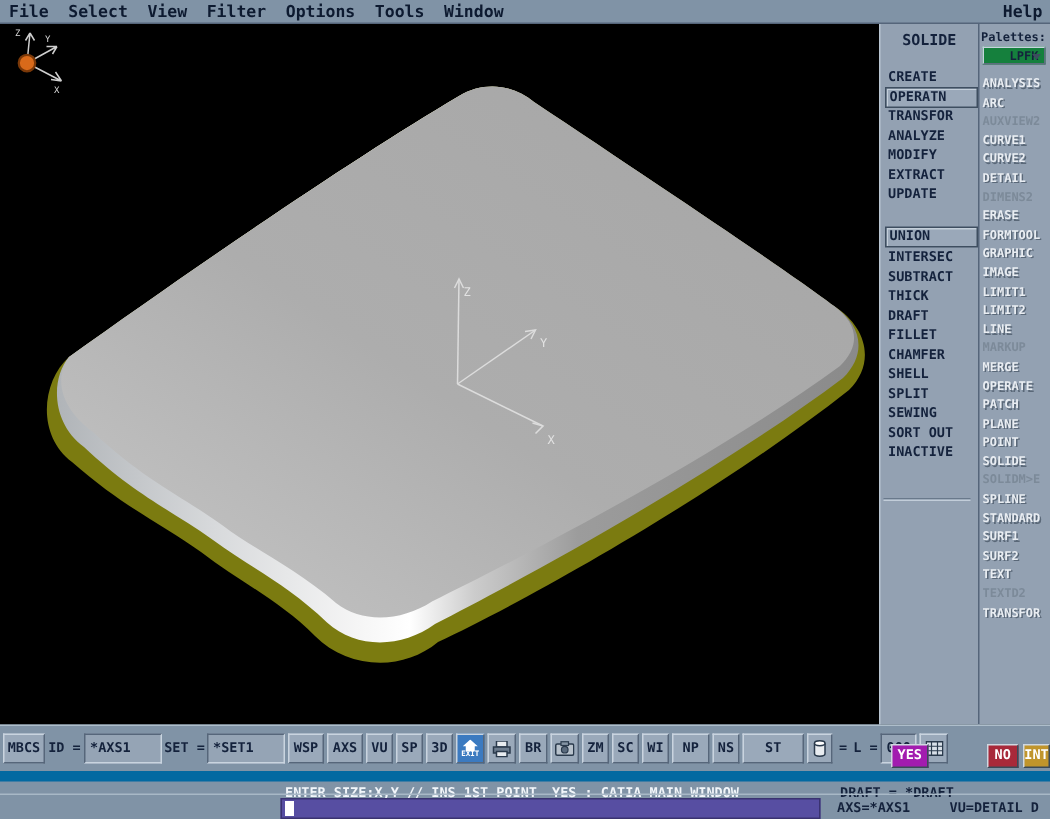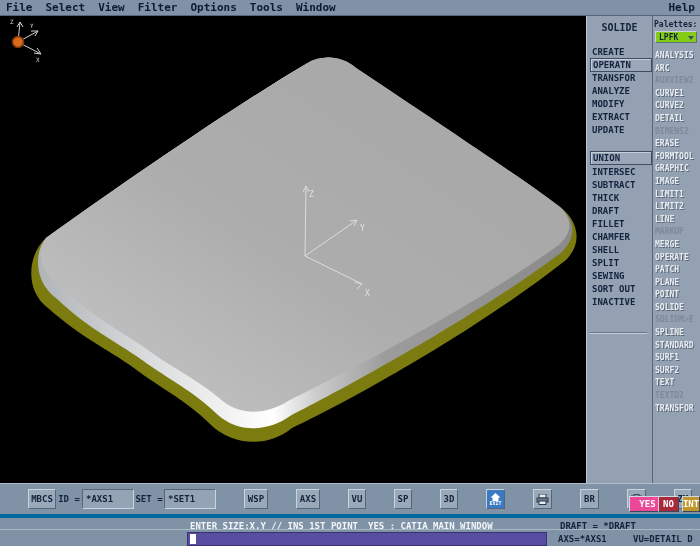--- a/index.html
+++ b/index.html
@@ -21,54 +21,54 @@
   .sp-item{position:absolute;left:3px;width:58px;height:12px;line-height:12px;
     font-size:9px;font-weight:bold;padding-left:2px;white-space:nowrap;}
   .sp-item.boxed{border:1px solid #3e4e60;box-shadow:inset 1px 1px 0 #c4cfda;
     background:#9aa8b9;margin-top:-1px;}
   .sp-divider{position:absolute;left:2px;top:316px;width:58px;height:0;
     border-top:1px solid #69798b;border-bottom:1px solid #c2cdd9;}
   
   .palettes{position:absolute;left:652px;top:16px;width:48px;height:467px;background:#93a1b2;
     border-left:1px solid #55657a;box-sizing:border-box;}
   .pal-title{position:absolute;left:1px;top:4px;font-size:8px;font-weight:bold;color:#14223c;}
-  .pal-selector{position:absolute;left:2px;top:15px;width:42px;height:12px;background:#84cc16;
+  .pal-selector{position:absolute;left:2px;top:15px;width:42px;height:12px;background:#15803d;
     border-top:1px solid #c6d2de;border-left:1px solid #c6d2de;
     border-bottom:1px solid #5e6e7e;border-right:1px solid #5e6e7e;
-    font-size:8px;font-weight:bold;color:#14223c;line-height:12px;padding-left:3px;box-sizing:border-box;}
+    font-size:8px;font-weight:bold;color:#14223c;line-height:12px;padding-left:17px;box-sizing:border-box;}
   .pal-arrow{position:absolute;right:2px;top:4px;width:0;height:0;
     border-left:3px solid transparent;border-right:3px solid transparent;border-top:4px solid #3c4c5e;}
   .pal-list{position:absolute;left:2px;top:34px;width:46px;}
   .pal-item{height:12.6px;line-height:12.6px;font-size:8px;font-weight:bold;
     color:#e9edf2;text-shadow:1px 1px 0 #5a6878;white-space:nowrap;}
   .pal-item.disabled{color:#7c8a99;text-shadow:none;}
   
   .bottombar{position:absolute;left:0;top:483px;width:700px;height:63px;background:#8093a6;
     border-top:1px solid #aebecb;box-sizing:border-box;}
   .tb-row1{position:absolute;left:2px;top:5px;height:20px;display:flex;gap:2px;align-items:stretch;}
   .tb-btn{background:#9aa9ba;border-top:1px solid #c9d4df;border-left:1px solid #c9d4df;
     border-bottom:1px solid #56667a;border-right:1px solid #56667a;color:#14223c;
     font-size:9px;font-weight:bold;display:flex;align-items:center;justify-content:center;
-    box-sizing:border-box;white-space:nowrap;margin-left:26px;}
+    box-sizing:border-box;white-space:nowrap;}
   .tb-label{background:transparent;border:none;color:#14223c;font-size:9px;font-weight:bold;
     display:flex;align-items:center;justify-content:center;white-space:nowrap;}
   .tb-box{background:#95a4b5;border-top:1px solid #56667a;border-left:1px solid #56667a;
     border-bottom:1px solid #c9d4df;border-right:1px solid #c9d4df;color:#14223c;
     font-size:9px;font-weight:bold;display:flex;align-items:center;padding-left:3px;
     box-sizing:border-box;white-space:nowrap;}
   .tb-exit{background:#3b7ac0;flex-direction:column;gap:0;padding-top:1px;}
   .tb-exit span{font-size:5px;line-height:5px;color:#fff;font-weight:bold;}
   .yni{position:absolute;top:12px;height:16px;color:#fff;font-size:9px;font-weight:bold;
     display:flex;align-items:center;justify-content:center;box-sizing:border-box;
     border-top:1px solid #d0d8e0;border-left:1px solid #d0d8e0;
     border-bottom:1px solid #3a4a58;border-right:1px solid #3a4a58;}
-  .yes-btn{left:629px;width:37px;background:#ec4899;}
+  .yes-btn{left:594px;width:25px;background:#a21caf;}
   .no-btn{left:658px;width:21px;background:#a8293a;}
   .int-btn{left:682px;width:18px;background:#c0952c;}
-  .tb-row2{position:absolute;left:0;top:30px;width:700px;height:15px;border-top:4px solid #0369a1;}
+  .tb-row2{position:absolute;left:0;top:30px;width:700px;height:15px;border-top:7px solid #0369a1;}
   .msg{position:absolute;top:3px;font-size:9px;font-weight:bold;color:#f2f6fa;white-space:nowrap;}
   .msg-dark{color:#14223c;}
   .prompt-msg{left:190px;}
   .window-msg{left:368px;}
   .draft-msg{left:560px;}
   .tb-row3{position:absolute;left:0;top:45px;width:700px;height:18px;border-top:1px solid #a8b8c6;}
   .cmd-input{position:absolute;left:187px;top:2px;width:360px;height:14px;background:#574ea2;
     border:1px solid #3a3270;box-sizing:border-box;}
   .cmd-cursor{position:absolute;left:2px;top:1px;width:6px;height:10px;background:#fff;}
   .axs-msg{left:558px;top:4px;}

